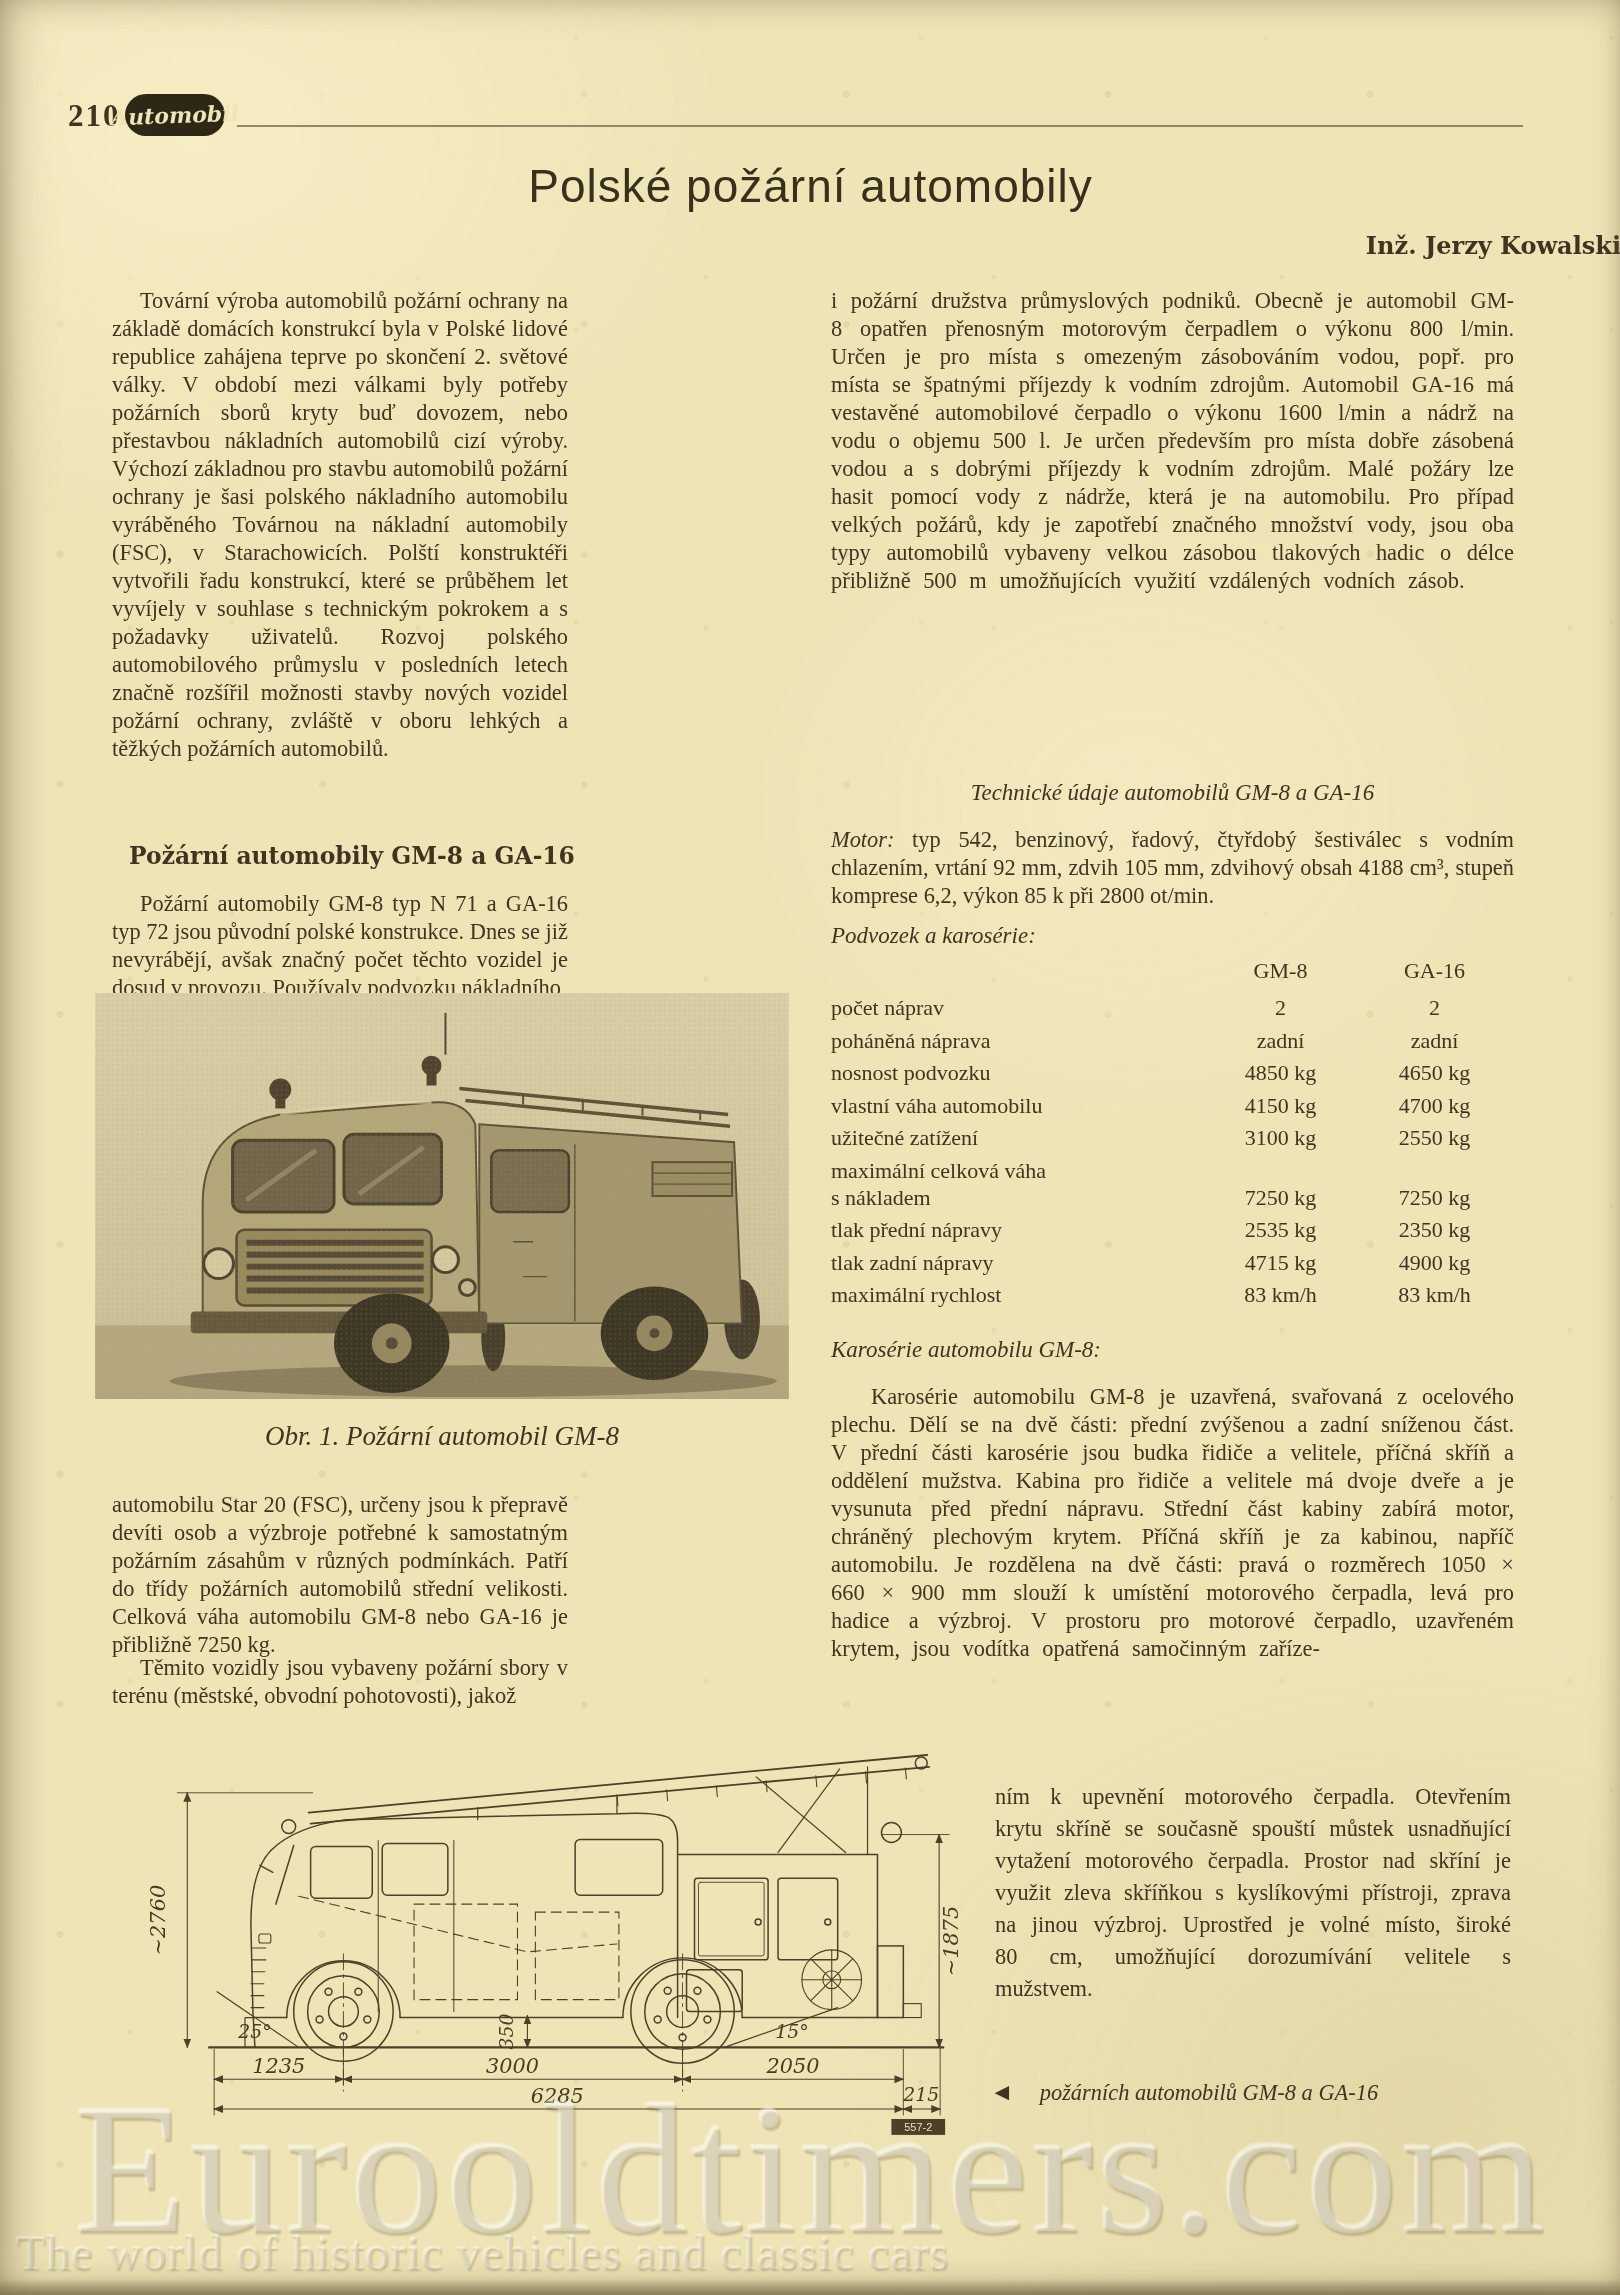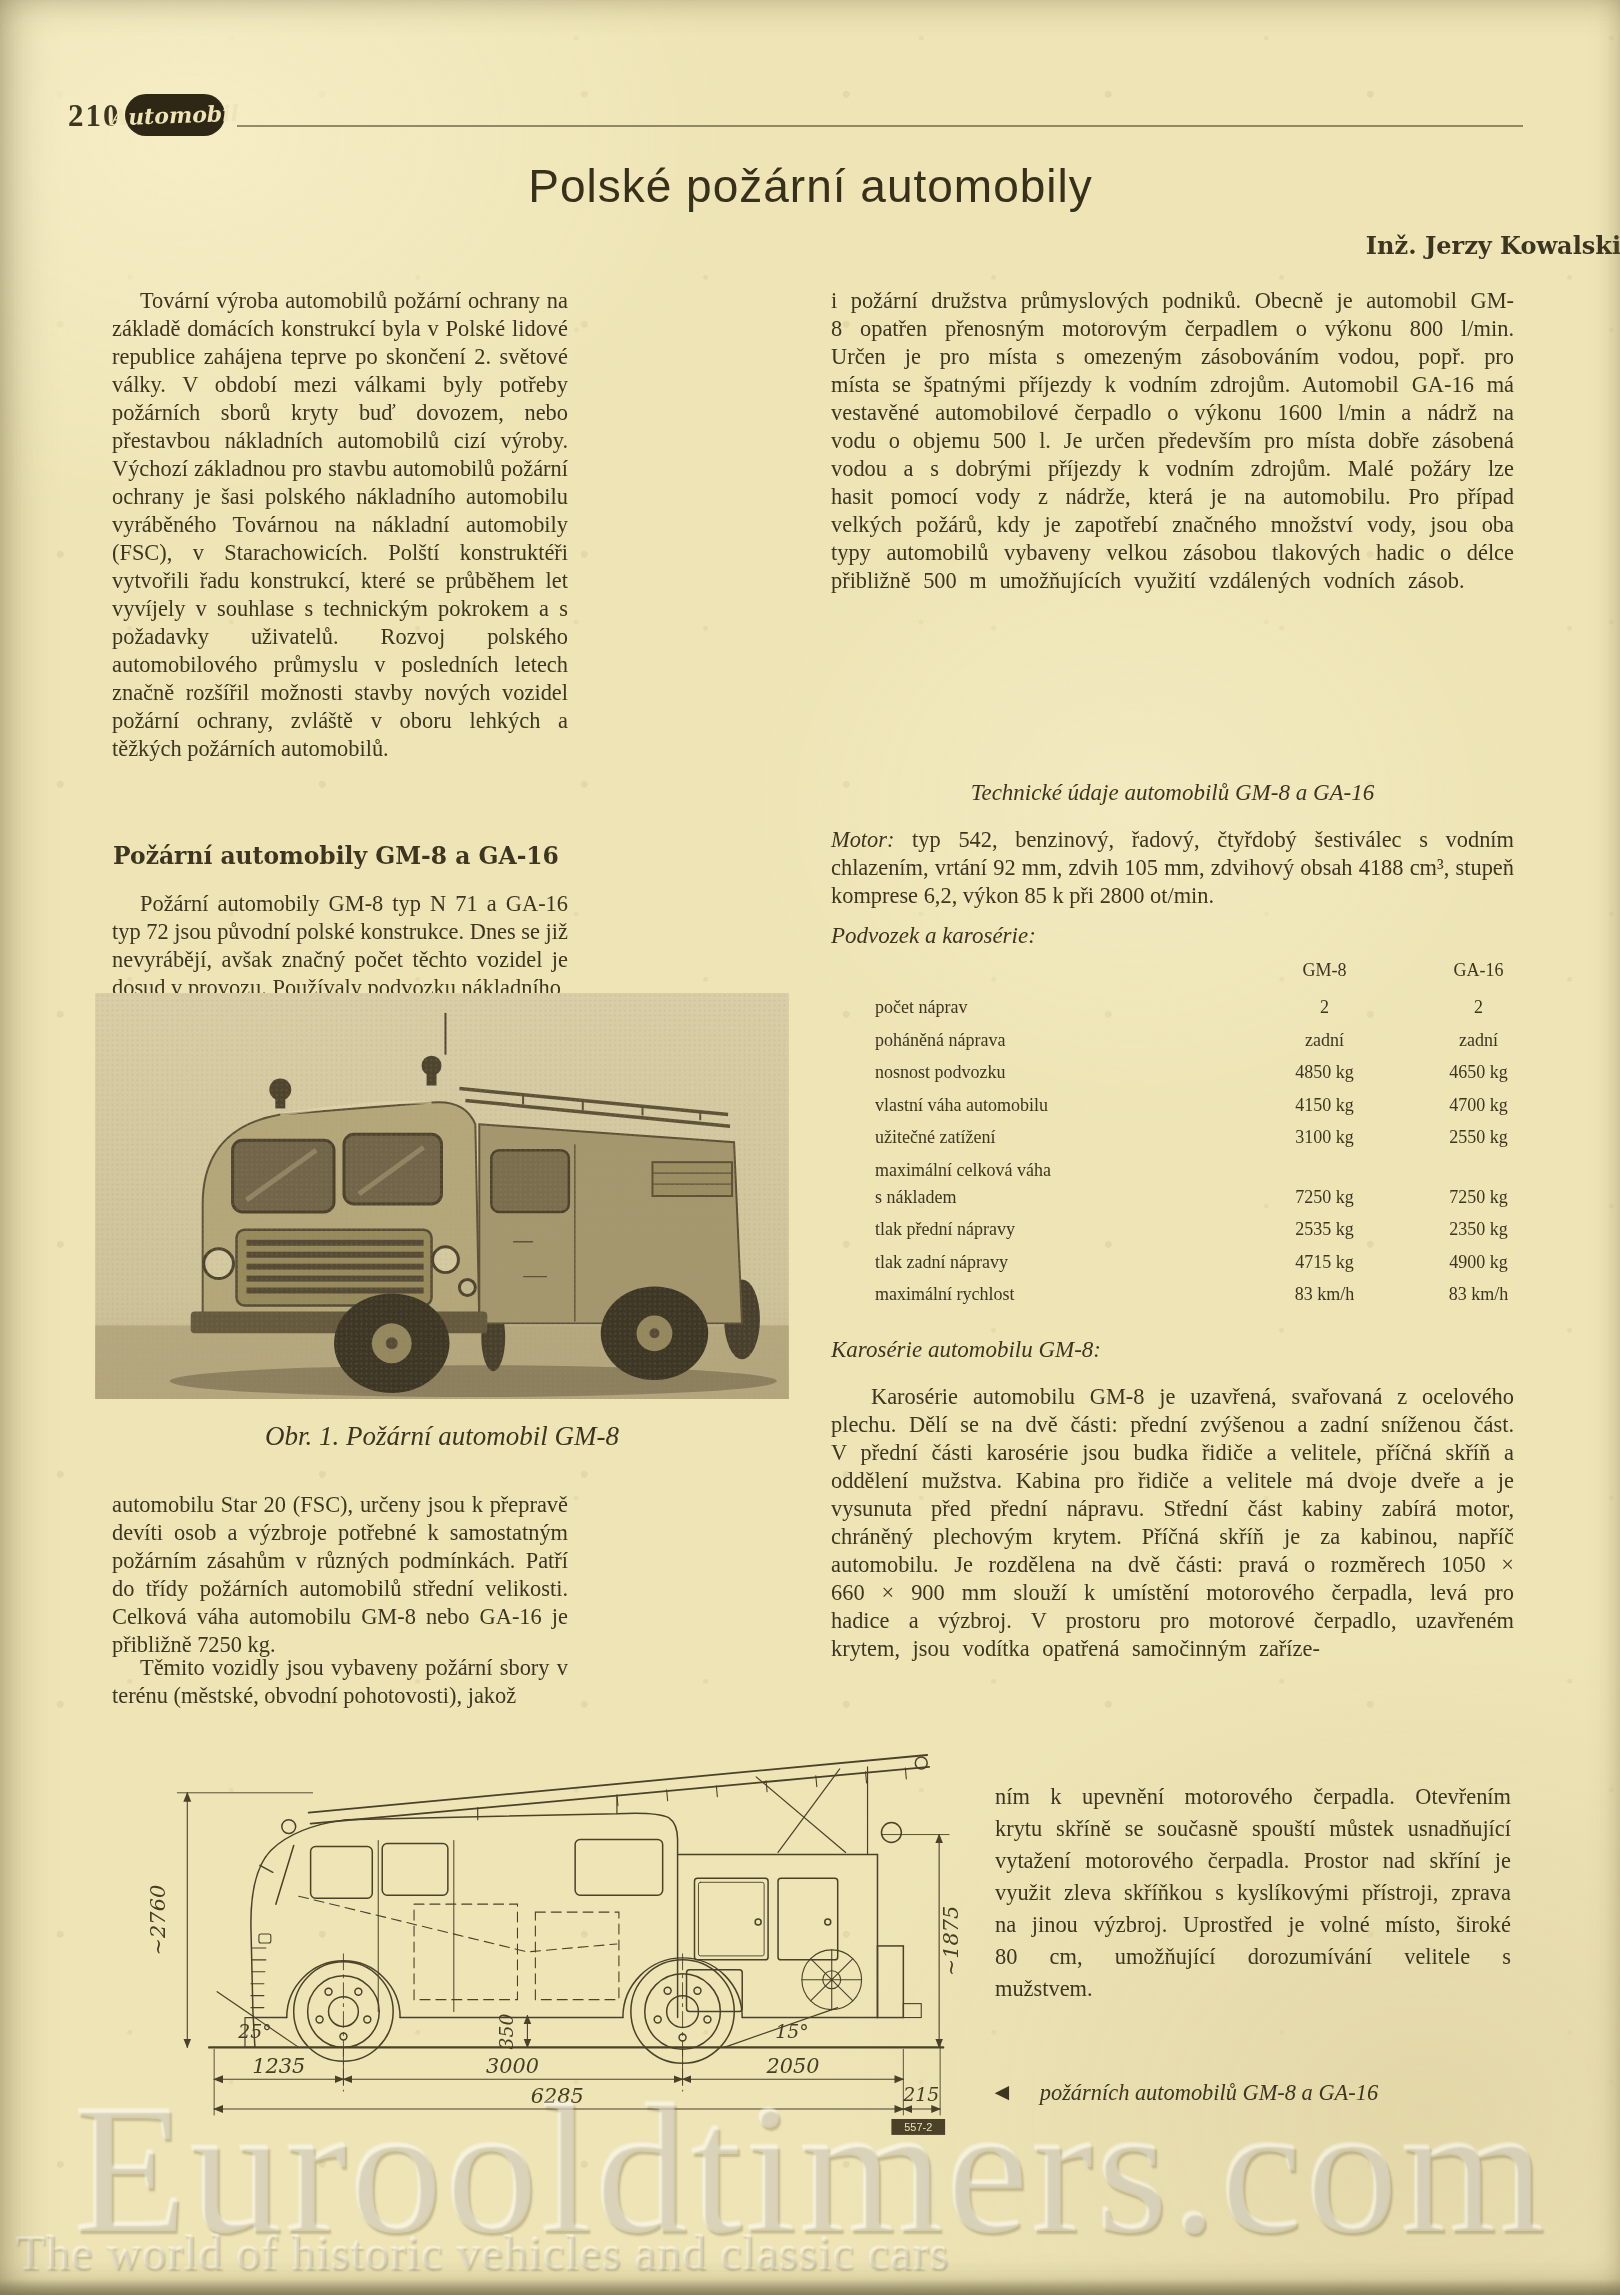--- a/index.html
+++ b/index.html
@@ -33,27 +33,27 @@
 
   
   .title{left:0;top:159px;width:1621px;text-align:center;font-family:"Liberation Sans",sans-serif;
          font-weight:400;font-size:46px;letter-spacing:1px;color:#37301b;}
   .author{left:0;top:231px;width:1621px;text-align:right;font-family:"DejaVu Serif",serif;
           font-weight:bold;font-size:24px;}
 
   
   .lc{left:112px;width:456px;}
   .rc{left:831px;width:683px;}
-  .lc-head{left:108px;top:842px;width:456px;text-align:center;font-family:"DejaVu Serif",serif;
+  .lc-head{left:124px;top:842px;width:456px;text-align:center;font-family:"DejaVu Serif",serif;
            font-weight:bold;font-size:23.4px;}
   .center-it{text-align:center;font-style:italic;font-size:23px;}
   .fig-cap{font-style:italic;font-size:27px;}
 
   
-  .spec-table{left:875px;top:957px;width:687px;font-size:18px;line-height:27px;}
+  .spec-table{left:831px;top:957px;width:687px;font-size:22px;line-height:27px;}
   .spec-head{display:grid;grid-template-columns:370px 159px 149px;margin-bottom:10px;}
   .spec-head .val{text-align:center;}
   .spec-row{display:grid;grid-template-columns:370px 159px 149px;align-items:end;margin-bottom:5.5px;}
   .spec-row .val{text-align:center;}
   .pre{white-space:pre-line;}
 
   
   .fig2cap{left:990px;top:2076px;width:527px;font-style:italic;font-size:22.4px;line-height:33px;}
   .fig2cap .l1{padding-left:44px;}
   .fig2cap .l2{display:flex;gap:26px;align-items:baseline;}

